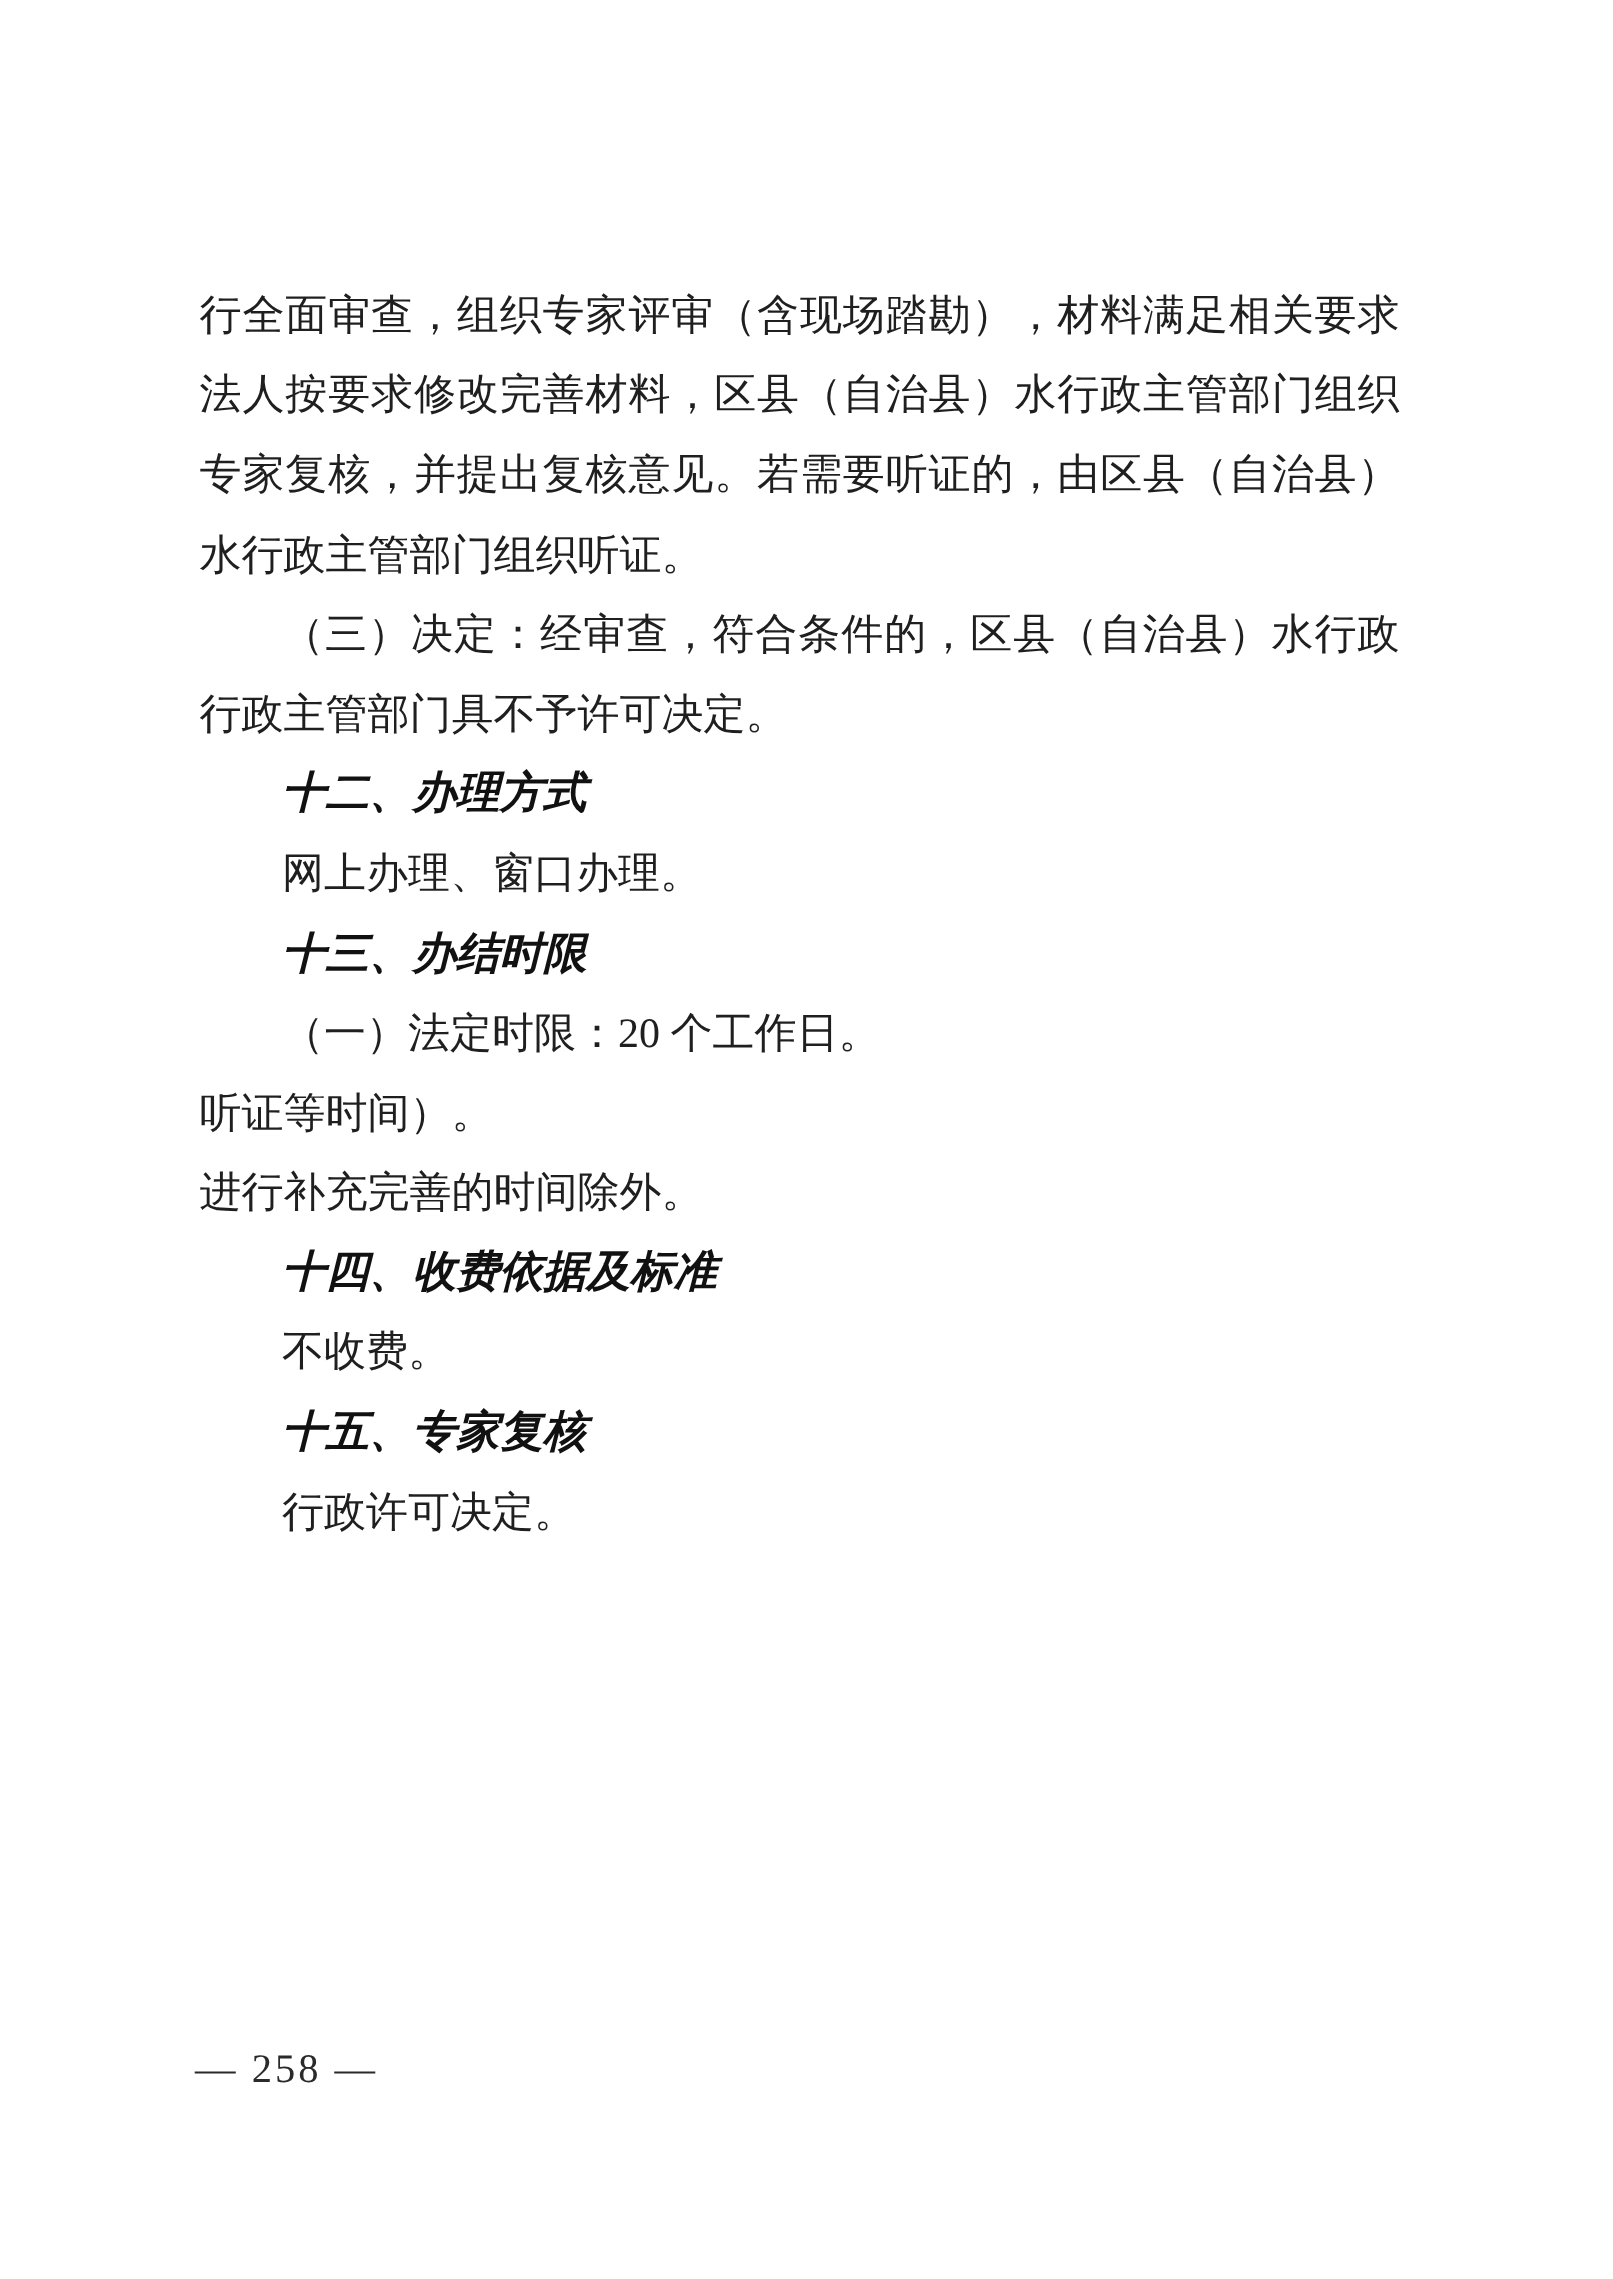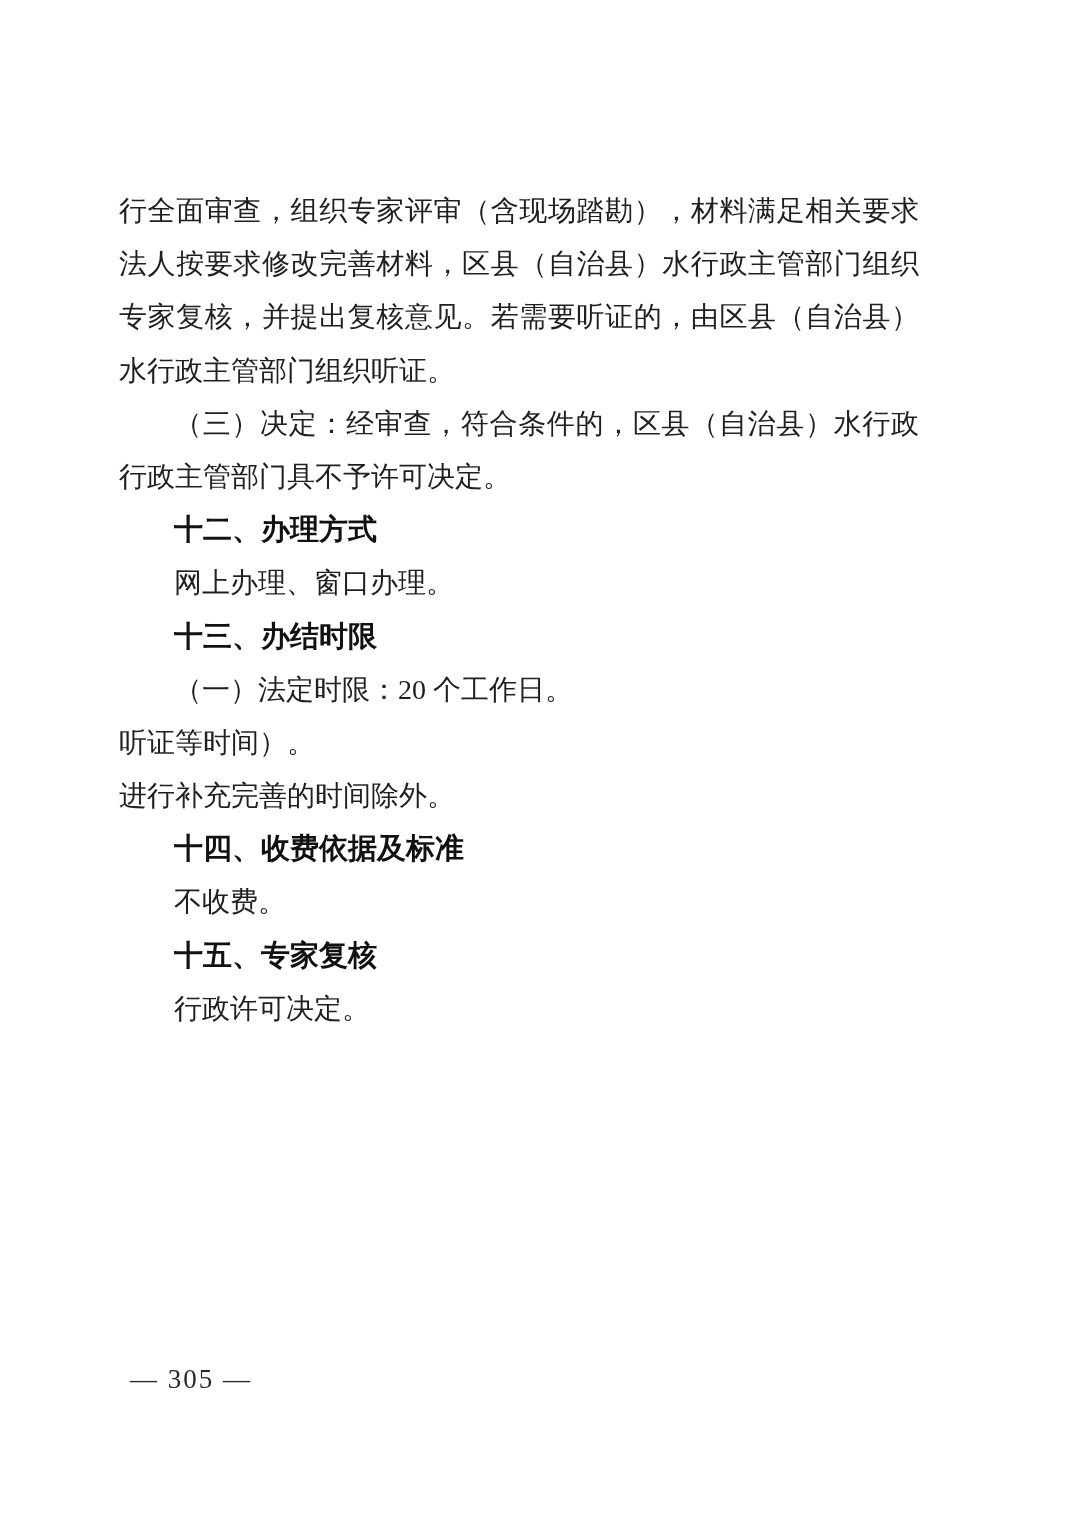--- a/index.html
+++ b/index.html
@@ -11,21 +11,21 @@
     position: relative;
     width: 1075px;
     height: 1519px;
     background: #ffffff;
     overflow: hidden;
     color: #1f1f1f;
     font-family: "Liberation Serif", "DejaVu Serif", serif;
   }
   .content {
     position: absolute;
-    left: 119px;
+    left: 133px;
     top: 184px;
     width: 800px;
   }
   .line {
     height: 53.2px;
     line-height: 53.2px;
     font-size: 28px;
     white-space: nowrap;
     color: #1f1f1f;
   }
@@ -36,20 +36,21 @@
     white-space: normal;
     text-align: justify;
     text-align-last: justify;
     text-justify: inter-character;
   }
   .line.heading {
     font-family: "Liberation Sans", "DejaVu Sans", sans-serif;
     font-weight: bold;
     font-size: 29px;
     color: #111111;
+    font-style: italic;
   }
   .footer {
     position: absolute;
     left: 130px;
     top: 1364px;
     font-size: 27px;
     line-height: 30px;
     letter-spacing: 2px;
     color: #2a2a2a;
     font-family: "Liberation Serif", "DejaVu Serif", serif;
@@ -73,15 +74,15 @@
       <div class="line heading indent">十三、办结时限</div>
       <div class="line indent">（一）法定时限：20 个工作日。</div>
       <div class="line">听证等时间）。</div>
       <div class="line">进行补充完善的时间除外。</div>
       <div class="line heading indent">十四、收费依据及标准</div>
       <div class="line indent">不收费。</div>
       <div class="line heading indent">十五、专家复核</div>
       <div class="line indent">行政许可决定。</div>
     </div>
 
-  <div class="footer">— 305 —</div>
+  <div class="footer">— 258 —</div>
 
 </div>
 
 </body></html>

